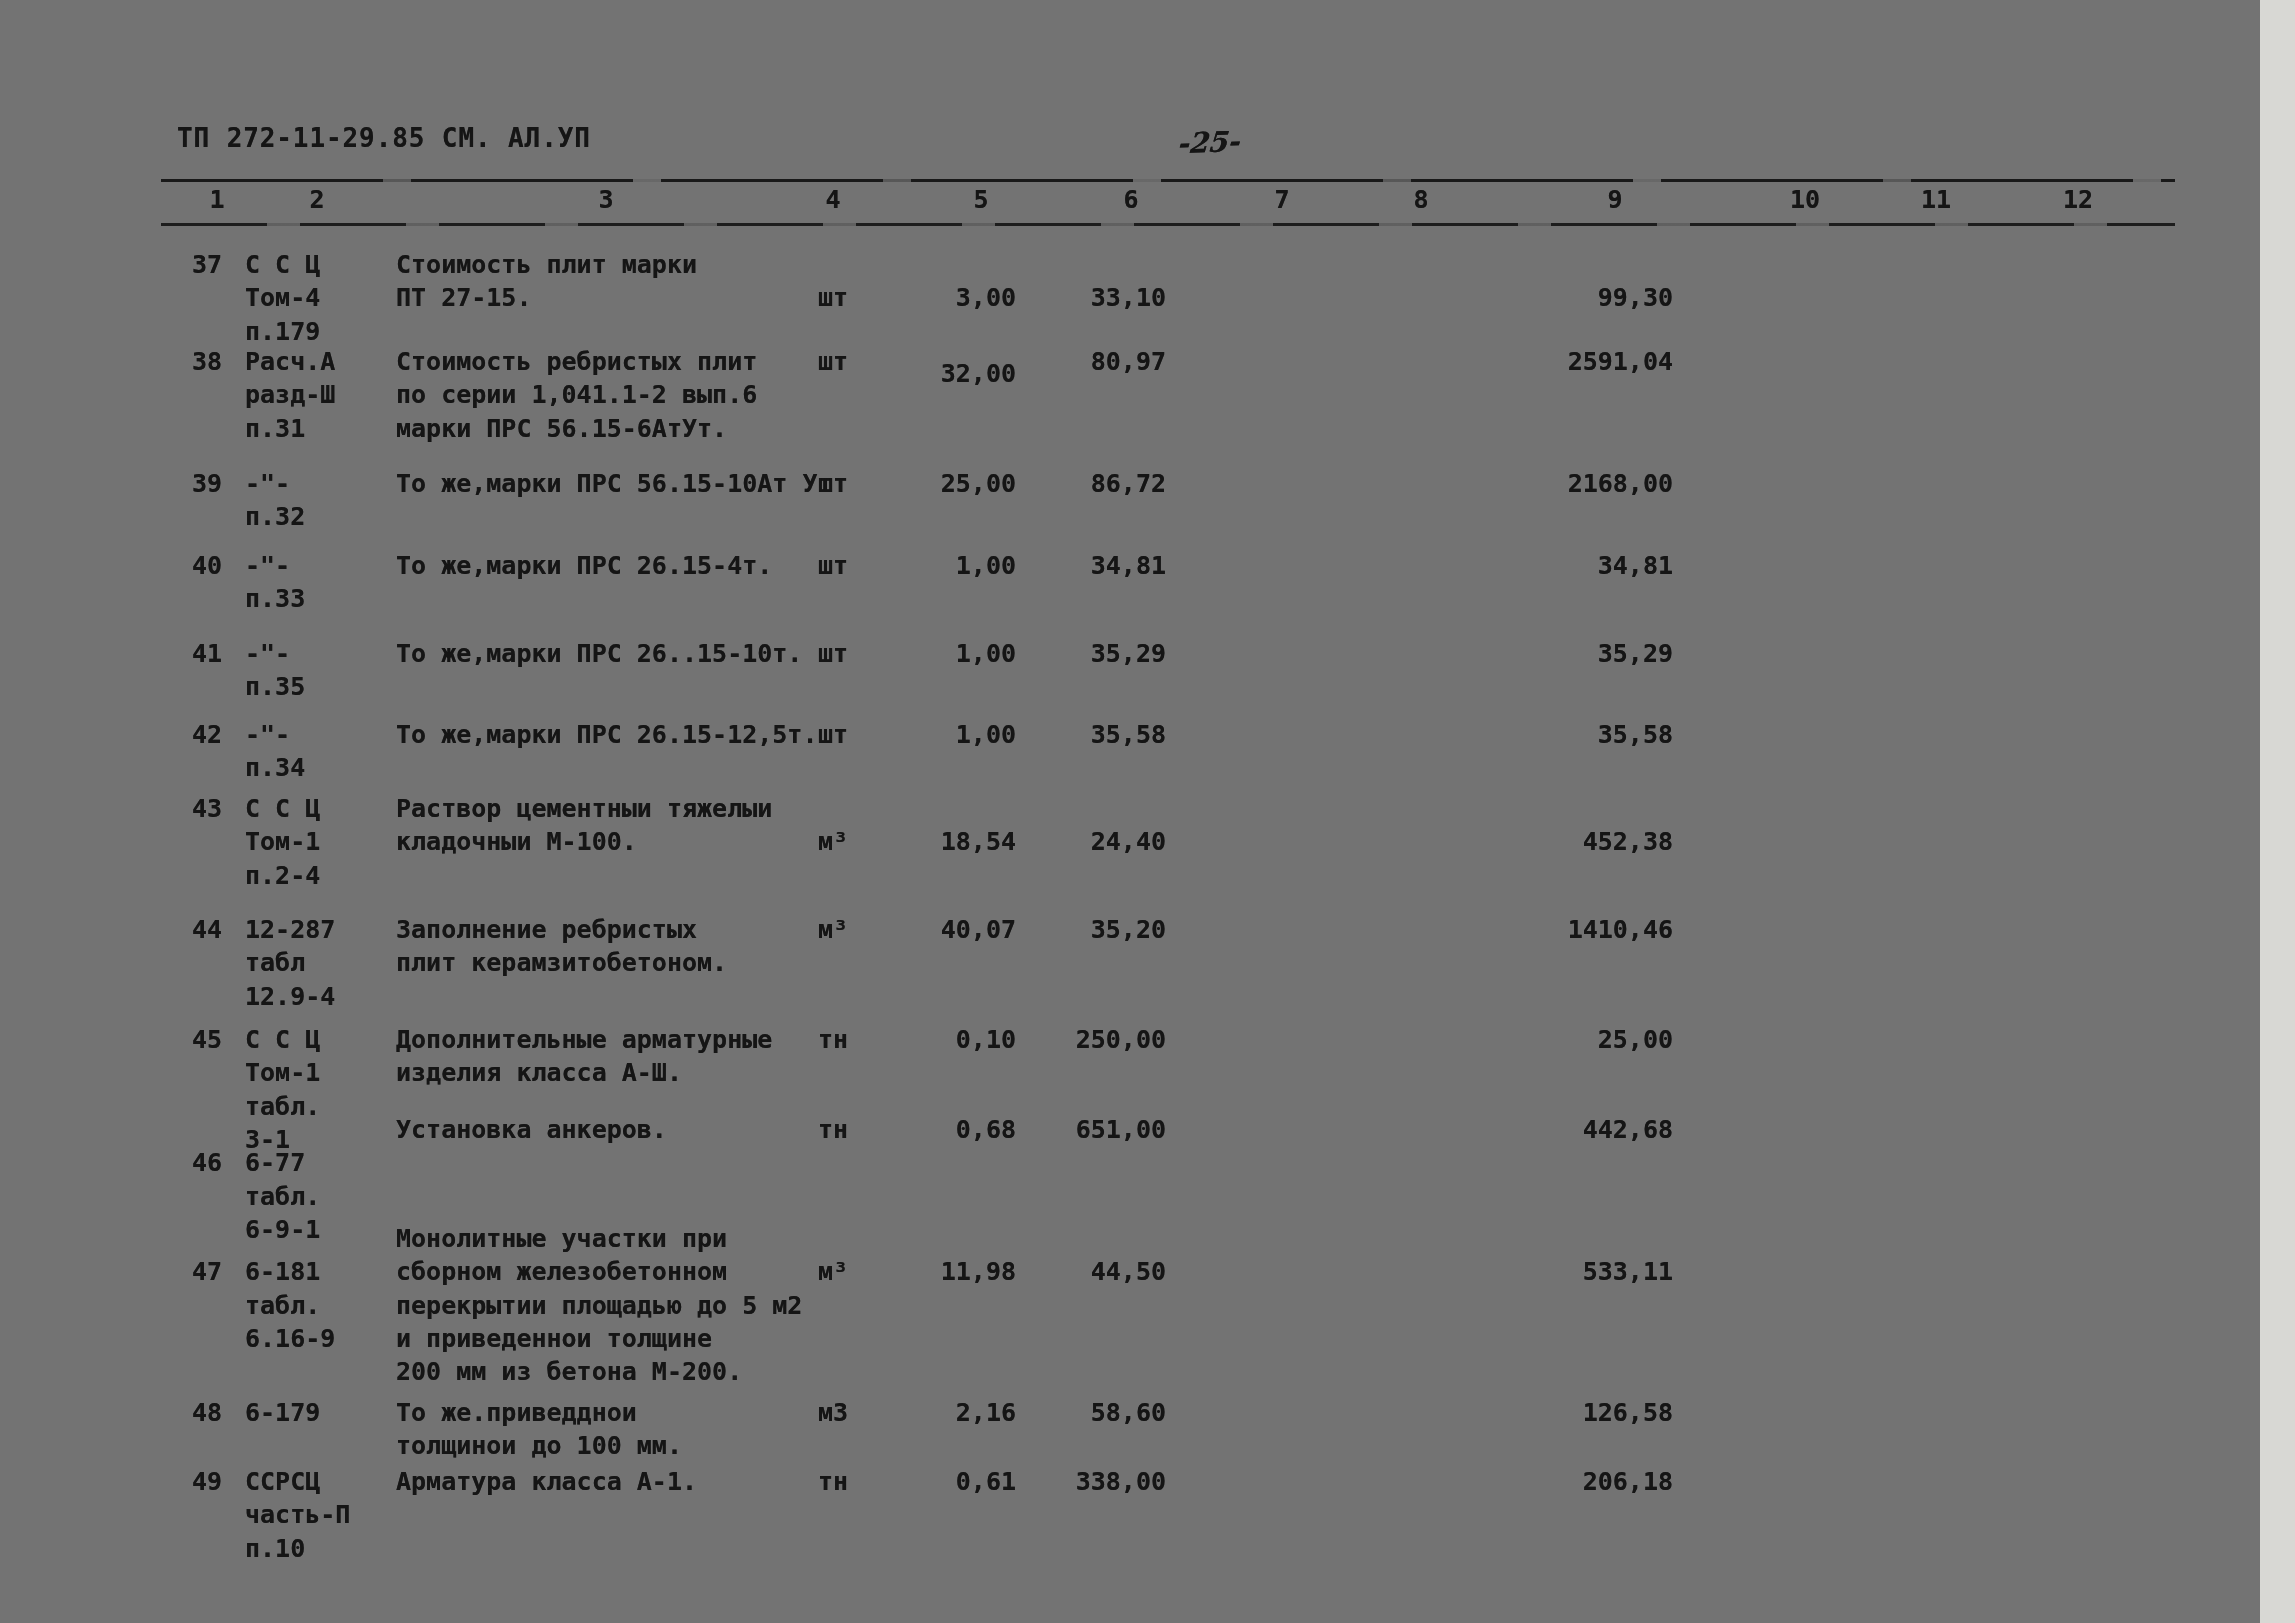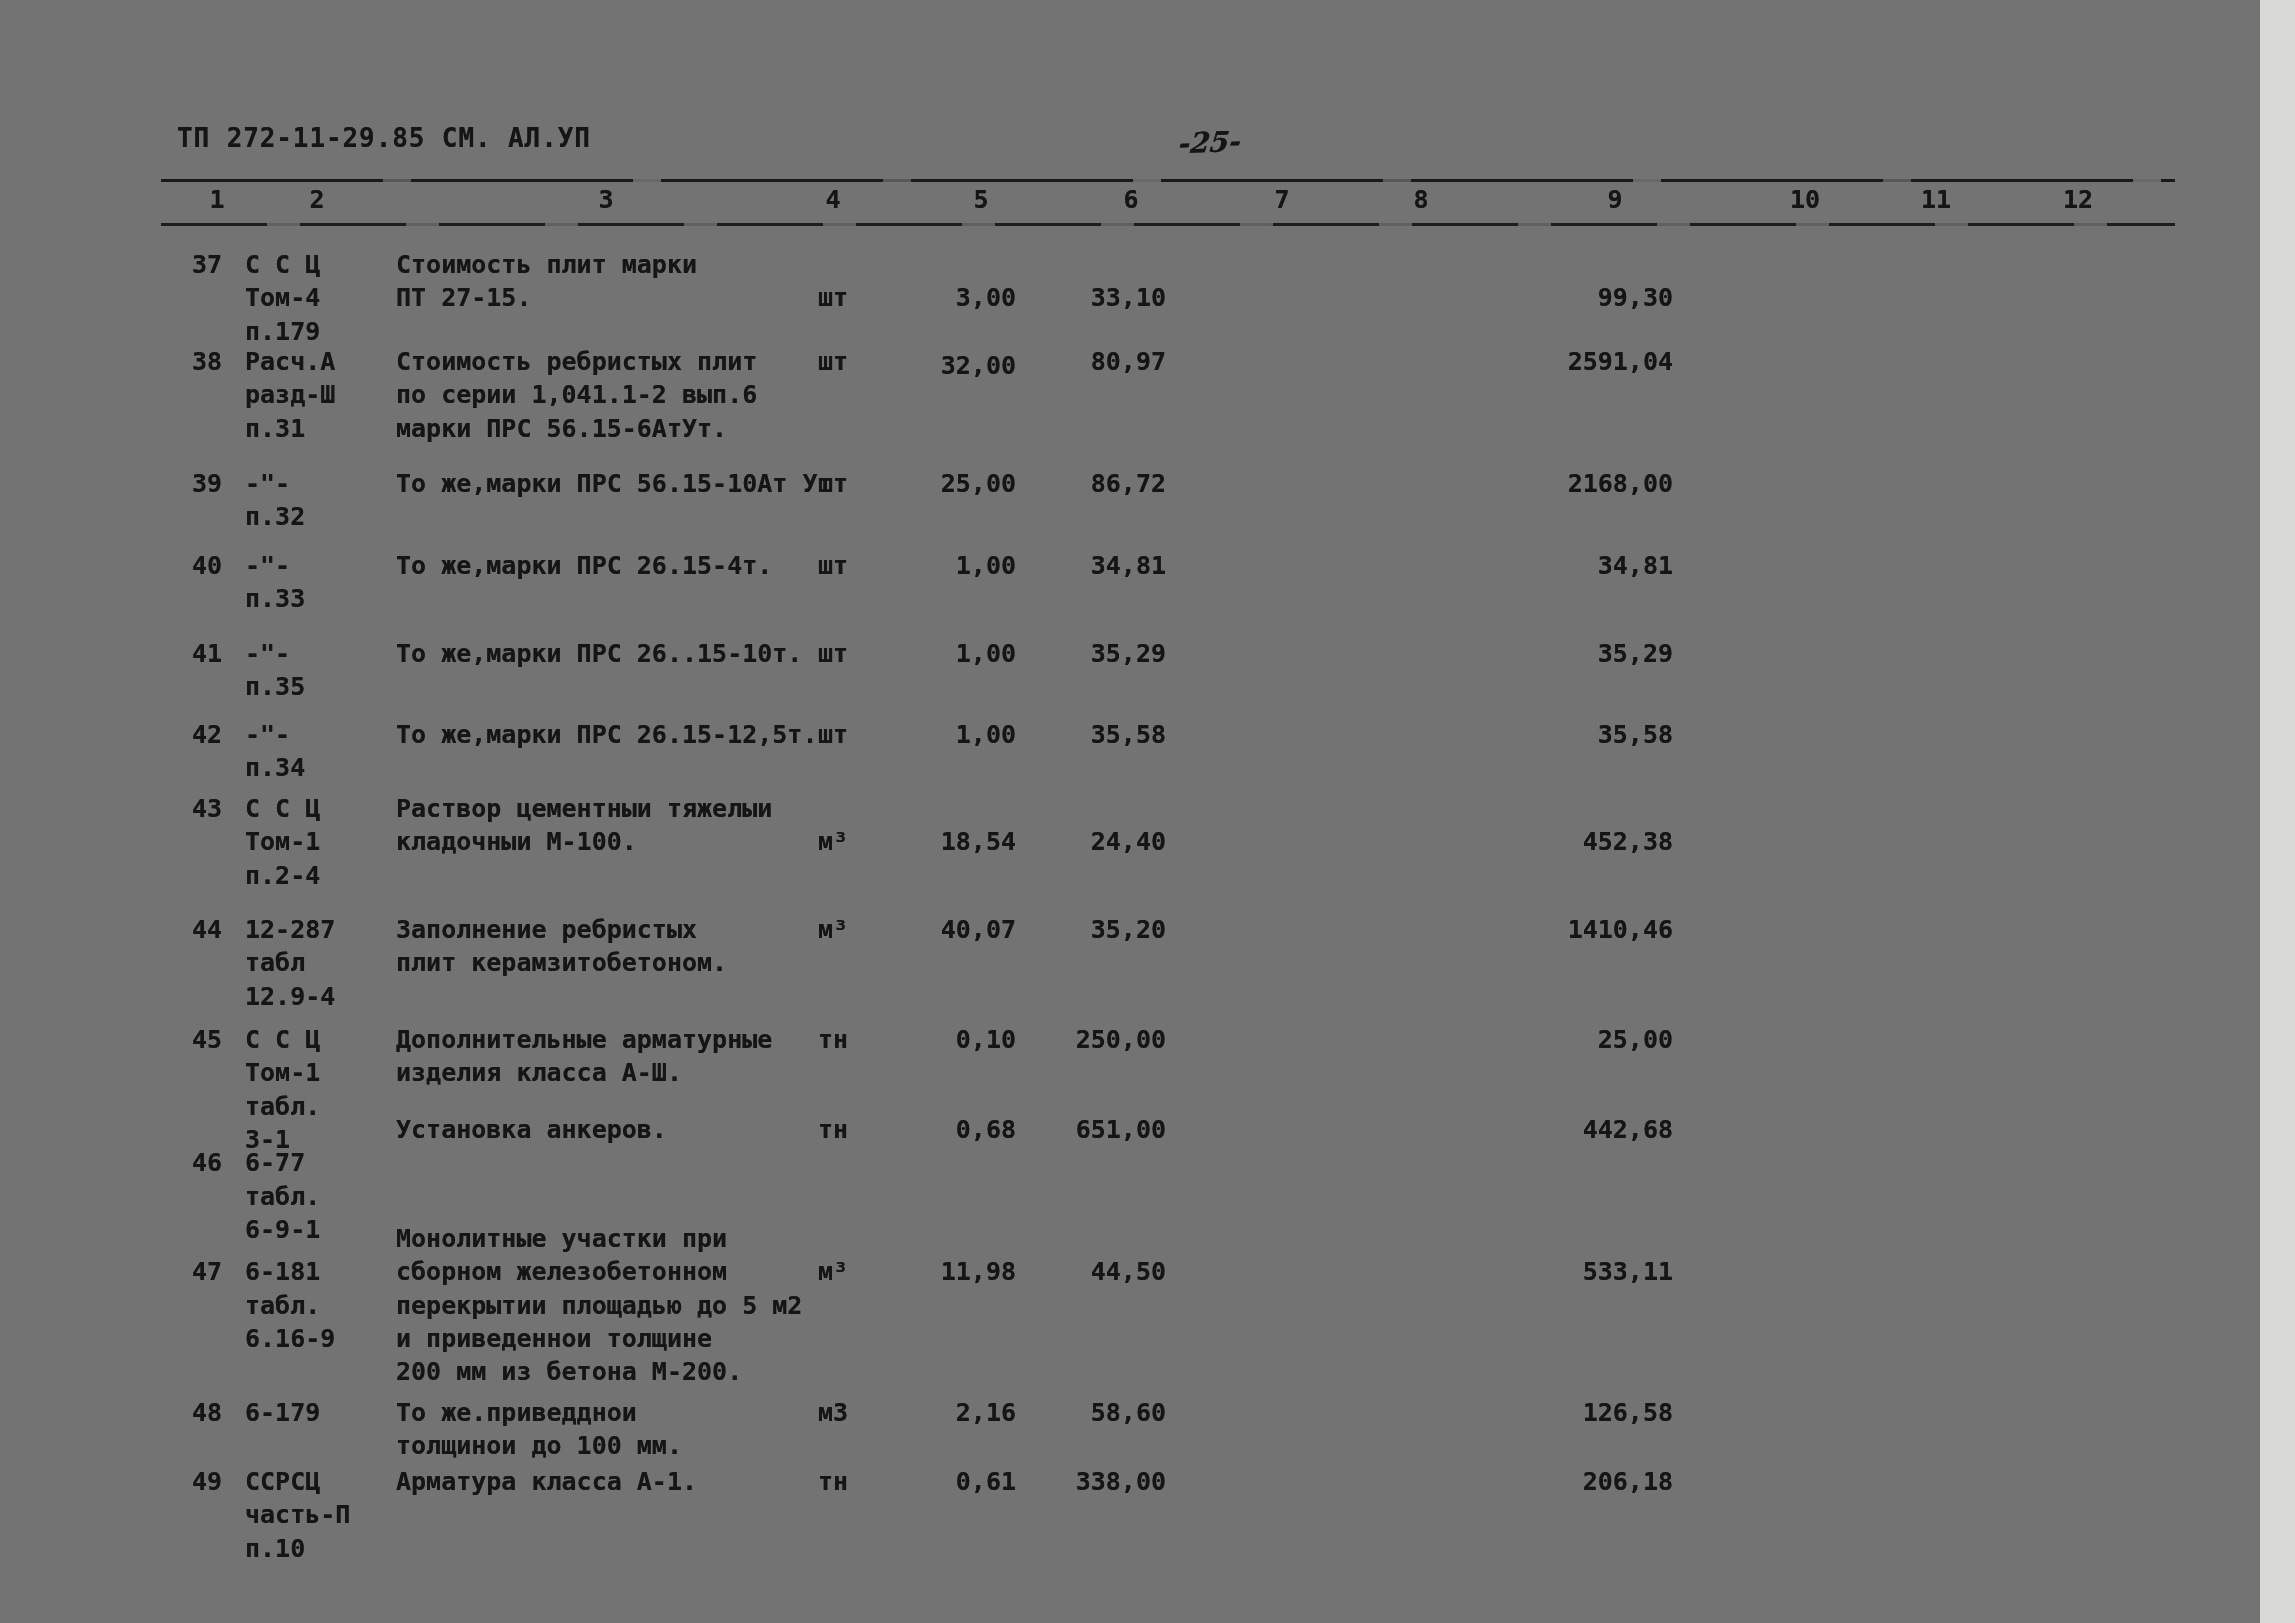--- a/index.html
+++ b/index.html
@@ -91,21 +91,21 @@
         <span class="cell f-qty" style="top: 33px;">3,00</span>
         <span class="cell f-price" style="top: 33px;">33,10</span>
         <span class="cell f-total" style="top: 33px;">99,30</span>
         <span class="cell f-src" style="top: 67px;">п.179</span>
       </div>
       <div class="row" style="top: 349px; height: 100px;">
         <span class="cell f-no" style="top: 0px;">38</span>
         <span class="cell f-src" style="top: 0px;">Расч.А</span>
         <span class="cell f-desc" style="top: 0px;">Стоимость ребристых плит</span>
         <span class="cell f-unit" style="top: 0px;">шт</span>
-        <span class="cell f-qty" style="top: 4px;">32,00</span>
+        <span class="cell f-qty" style="top: 12px;">32,00</span>
         <span class="cell f-price" style="top: 0px;">80,97</span>
         <span class="cell f-total" style="top: 0px;">2591,04</span>
         <span class="cell f-src" style="top: 33px;">разд-Ш</span>
         <span class="cell f-desc" style="top: 33px;">по серии 1,041.1-2 вып.6</span>
         <span class="cell f-src" style="top: 67px;">п.31</span>
         <span class="cell f-desc" style="top: 67px;">марки ПРС 56.15-6АтУт.</span>
       </div>
       <div class="row" style="top: 471px; height: 67px;">
         <span class="cell f-no" style="top: 0px;">39</span>
         <span class="cell f-src" style="top: 0px;">-"-</span>

